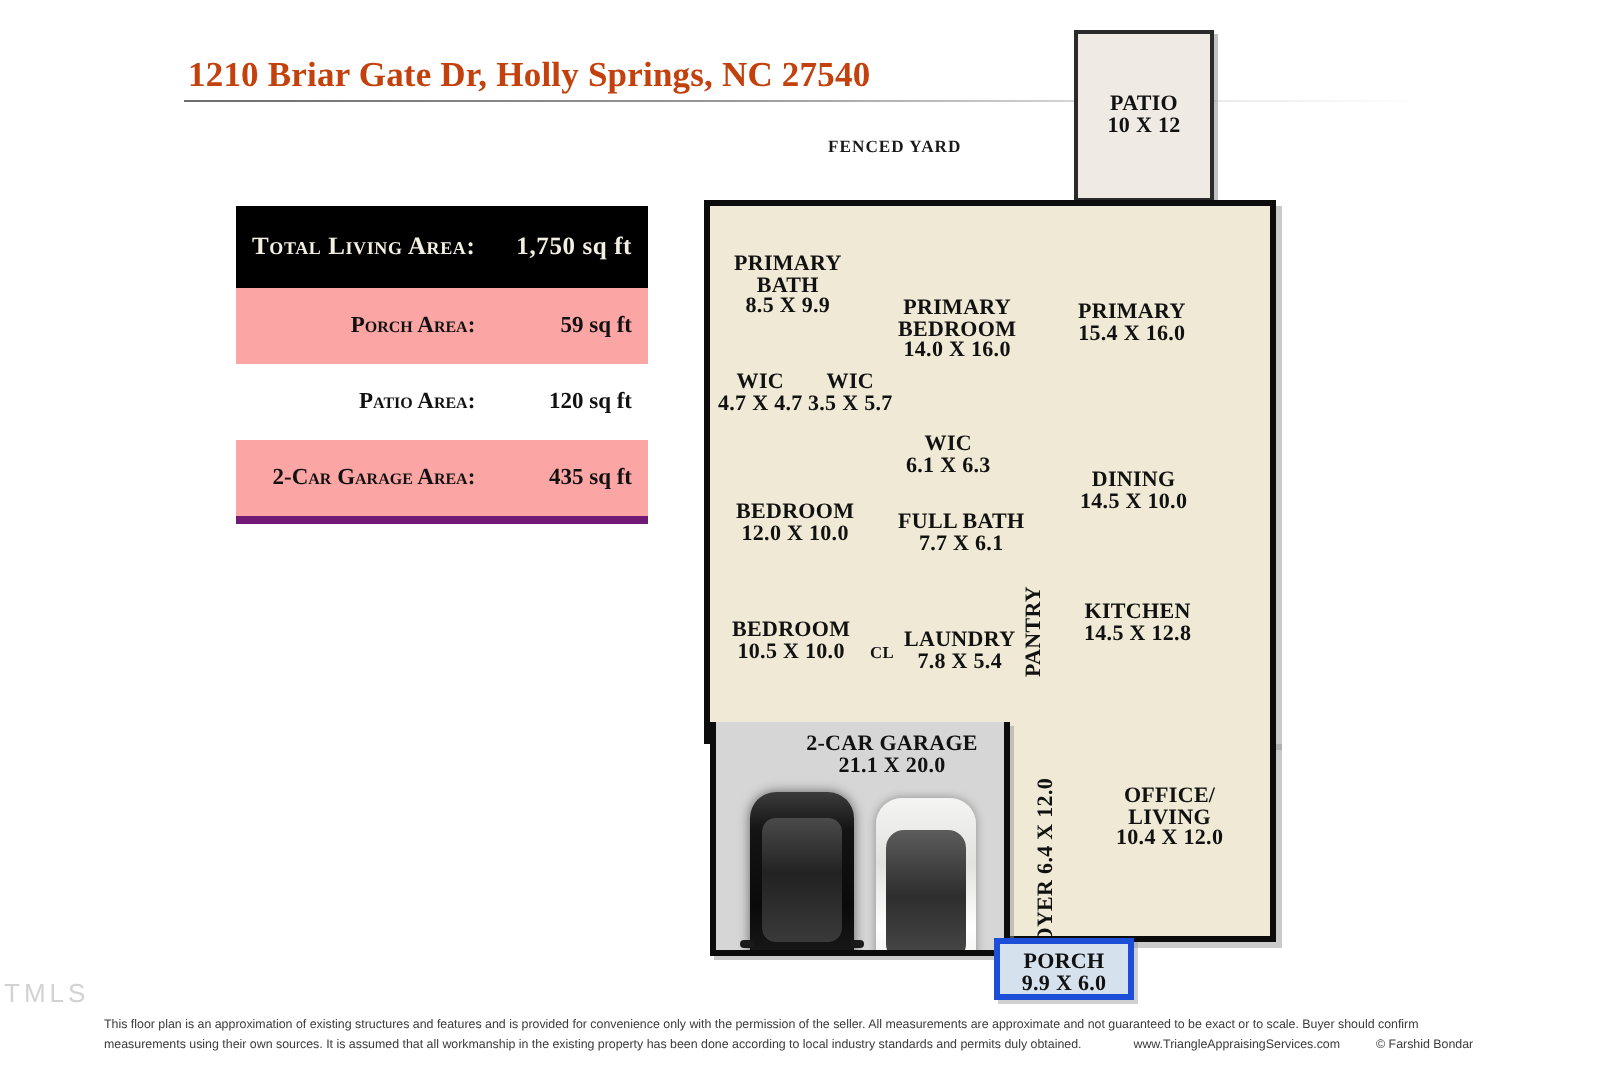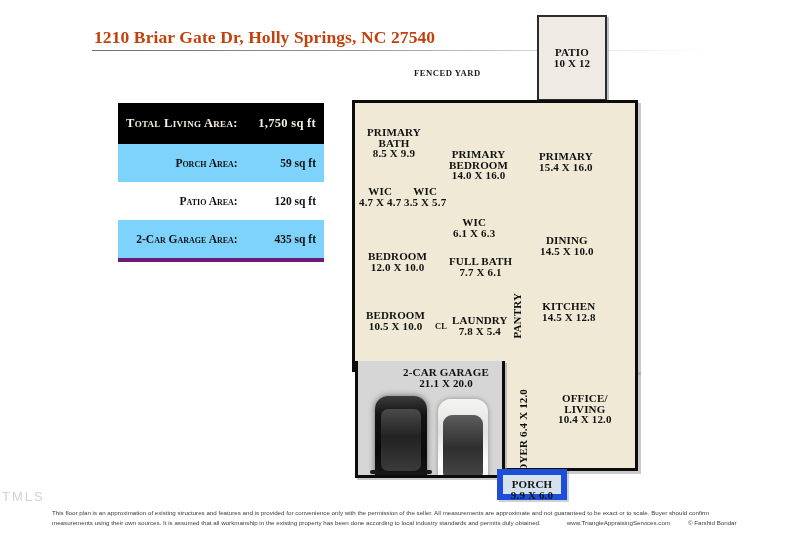--- a/index.html
+++ b/index.html
@@ -64,21 +64,21 @@
     font-weight: bold;
     width: 66px;
     white-space: nowrap;
   }
   #area-table tr.head td {
     background: #000000;
     color: #f3efe2;
     font-size: 12.5px;
     letter-spacing: 0.3px;
   }
-  #area-table tr.alt td { background: #7dd3fc; }
+  #area-table tr.alt td { background: #fca5a5; }
   #area-table tr.plain td { background: #ffffff; }
   #area-table tr.last td { border-bottom: 4px solid #701a75; }
 
   
   #fenced-yard {
     position: absolute;
     left: 414px;
     top: 68px;
     font-family: "Liberation Serif", serif;
     font-weight: bold;
@@ -185,21 +185,21 @@
   }
 
   
   #porch {
     position: absolute;
     left: 497px;
     top: 469px;
     width: 70px;
     height: 31px;
     background: #d5e2ee;
-    border: 6px solid #1d4ed8;
+    border: 3px solid #1d4ed8;
     box-sizing: border-box;
     box-shadow: 2px 2px 0 rgba(150,150,150,0.45);
   }
   #porch .rm { position: absolute; left: 0; right: 0; top: 4px; text-align: center; }
 
   
   .rm {
     font-family: "Liberation Serif", serif;
     font-weight: bold;
     font-size: 11px;

